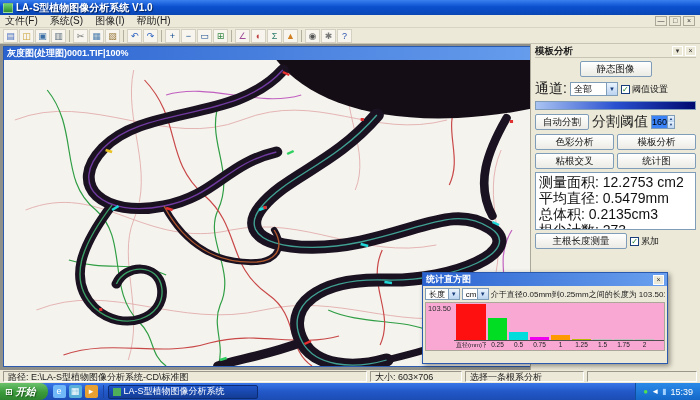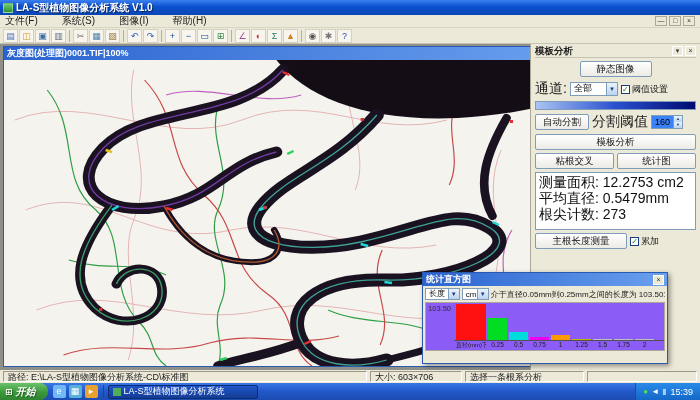--- a/index.html
+++ b/index.html
@@ -36,39 +36,39 @@
   .image-area{flex:1;background:#f5f3ee;position:relative;overflow:hidden}
   .image-area svg{position:absolute;inset:0;width:100%;height:100%}
 
   
   .side-panel{position:absolute;top:0;right:0;width:170px;height:100%;background:#ece9d8;border-left:1px solid #aca899;padding:1px 4px;display:flex;flex-direction:column;gap:3px;z-index:2}
   .panel-header{height:13px;display:flex;align-items:center;gap:2px;font-size:9.5px;border-bottom:1px solid #c8c4b4}
   .panel-title{flex:1;font-weight:bold;color:#202020}
   .xp-btn{background:linear-gradient(#ffffff,#ecebe5);border:1px solid #7f9db9;border-radius:2px;font-size:9.5px;height:16px;line-height:13px;text-align:center;padding:0 4px;color:#101010;cursor:default}
   .row{display:flex;align-items:center;gap:3px}
   .lab{font-size:14px;color:#202020;white-space:nowrap}
-  .select{background:#fff;border:1px solid #7f9db9;font-size:9px;height:14px;display:flex;align-items:flex-end;padding-left:3px;color:#101010}
+  .select{background:#fff;border:1px solid #7f9db9;font-size:9px;height:14px;display:flex;align-items:center;padding-left:3px;color:#101010}
   .sel-arrow{margin-left:auto;width:11px;height:100%;background:linear-gradient(#eaf3fd,#bcd4f0);border-left:1px solid #7f9db9;font-size:6px;line-height:12px;text-align:center;color:#1a3e7c}
   .checkbox{display:flex;align-items:center;gap:2px;font-size:9px;color:#202020}
   .cb-box{width:9px;height:9px;background:#fff;border:1px solid #1a3e7c;font-size:8px;line-height:8px;color:#1a7c2a;text-align:center}
   .gradient-bar{height:9px;border:1px solid #7f9db9;background:linear-gradient(90deg,#aac4f2,#2a50d0 50%,#000a70)}
-  .spin{display:flex;width:32px;height:14px;border:1px solid #7f9db9;background:#3b82f6;font-size:9px}
+  .spin{display:flex;width:24px;height:14px;border:1px solid #7f9db9;background:#3b82f6;font-size:9px}
   .spin-val{flex:1;text-align:center;line-height:12px}
   .spin-arrows{width:9px;display:flex;flex-direction:column;border-left:1px solid #7f9db9}
   .spin-arrows div{flex:1;font-size:4px;line-height:6px;text-align:center;background:linear-gradient(#eaf3fd,#bcd4f0);color:#1a3e7c}
   .results{background:#fff;border:1px solid #7f9db9;font-size:14px;line-height:1.15;padding:1px 3px;overflow:hidden;color:#101010}
   #results-all{height:58px}
   #results-main{height:50px}
   .res-line{white-space:nowrap}
 
   
   .hist-window{position:absolute;left:422px;top:228px;width:246px;height:92px;border:1px solid #2a5ab0;background:#ece9d8;display:flex;flex-direction:column;z-index:5;box-shadow:2px 2px 5px #00000066}
   .hist-controls{height:16px;flex:0 0 auto;display:flex;align-items:center;gap:2px;padding:1px 2px;overflow:hidden}
   .hist-info{font-size:8px;color:#202020;white-space:nowrap;overflow:hidden}
-  .hist-plot{flex:1;display:flex;background:#8b5cf6;border:1px solid #aca899;margin:0 2px 16px}
+  .hist-plot{flex:1;display:flex;background:#f9a8d4;border:1px solid #aca899;margin:0 2px 16px}
   .ylabel-col{width:28px;font-size:7.5px;color:#303030;text-align:right;padding:1px 3px 0 0}
   .bars-wrap{flex:1;display:flex;flex-direction:column;padding-top:1px}
   .bars{flex:1;display:flex;align-items:flex-end;gap:2px;border-bottom:1px solid #505050;padding-left:2px}
   .bar{flex:0 0 auto}
   .xticks{height:9px;display:flex;gap:2px;padding-left:2px}
   .xtick{font-size:6.5px;color:#202020;text-align:center;overflow:hidden;white-space:nowrap}
 
   
   .statusbar{position:absolute;left:0;bottom:17px;width:100%;height:13px;background:#ece9d8;display:flex;gap:3px;padding:1px 3px;font-size:9px;color:#202020}
   .status-field{border:1px solid;border-color:#9a968a #ffffff #ffffff #9a968a;padding:0 4px;white-space:nowrap;overflow:hidden;line-height:10px}
@@ -90,21 +90,21 @@
 </style>
 </head>
 <body>
 
 <div class="titlebar">
   <div class="app-icon"></div>
   <div class="title-text">LA-S型植物图像分析系统 V1.0</div>
 </div>
 
 <div class="menubar">
-  <span id="menu-items" style="display:flex;gap:24px">
+  <span id="menu-items" style="display:flex;gap:12px">
       <span class="menu-item">文件(F)</span>
       <span class="menu-item">系统(S)</span>
       <span class="menu-item">图像(I)</span>
       <span class="menu-item">帮助(H)</span>
     </span>
   <span class="mdi-controls">
     <span class="mdi-btn">—</span>
     <span class="mdi-btn">□</span>
     <span class="mdi-btn">×</span>
   </span>
@@ -244,30 +244,32 @@
       <div class="spin">
         <span class="spin-val">160</span>
         <span class="spin-arrows">
             <div>▲</div>
             <div>▼</div>
           </span>
       </div>
     </div>
 
     <div class="row">
+      <div class="xp-btn" style="flex:1">色彩分析</div>
       <div class="xp-btn" style="flex:1">模板分析</div>
     </div>
     <div class="row">
       <div class="xp-btn" style="flex:1">粘根交叉</div>
       <div class="xp-btn" style="flex:1">统计图</div>
     </div>
 
     <div class="results" id="results-all">
         <div class="res-line">测量面积: 12.2753 cm2</div>
         <div class="res-line">平均直径: 0.5479mm</div>
+        <div class="res-line">总体积: 0.2135cm3</div>
         <div class="res-line">根尖计数: 273</div>
       </div>
 
     <div class="row">
       <div class="xp-btn" style="width:92px">主根长度测量</div>
       <span class="checkbox">
         <span class="cb-box">✓</span>
         <span>累加</span>
       </span>
     </div>

